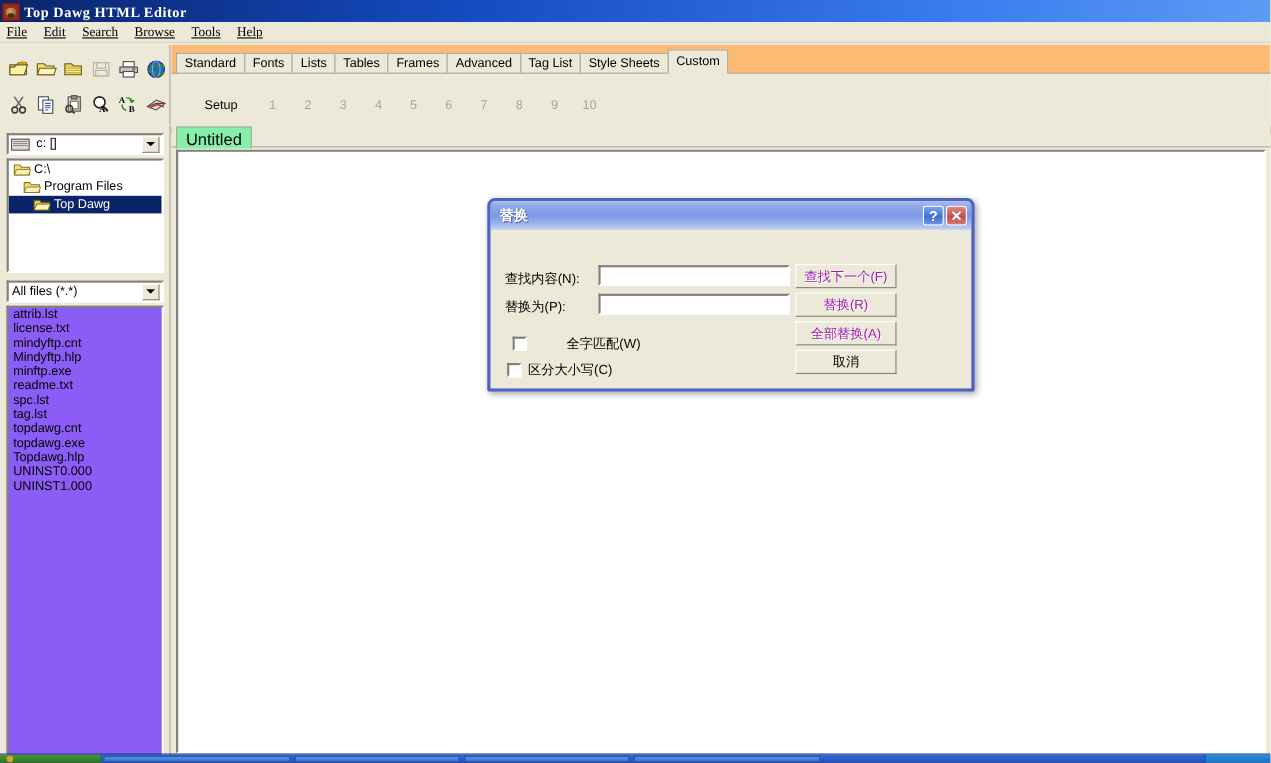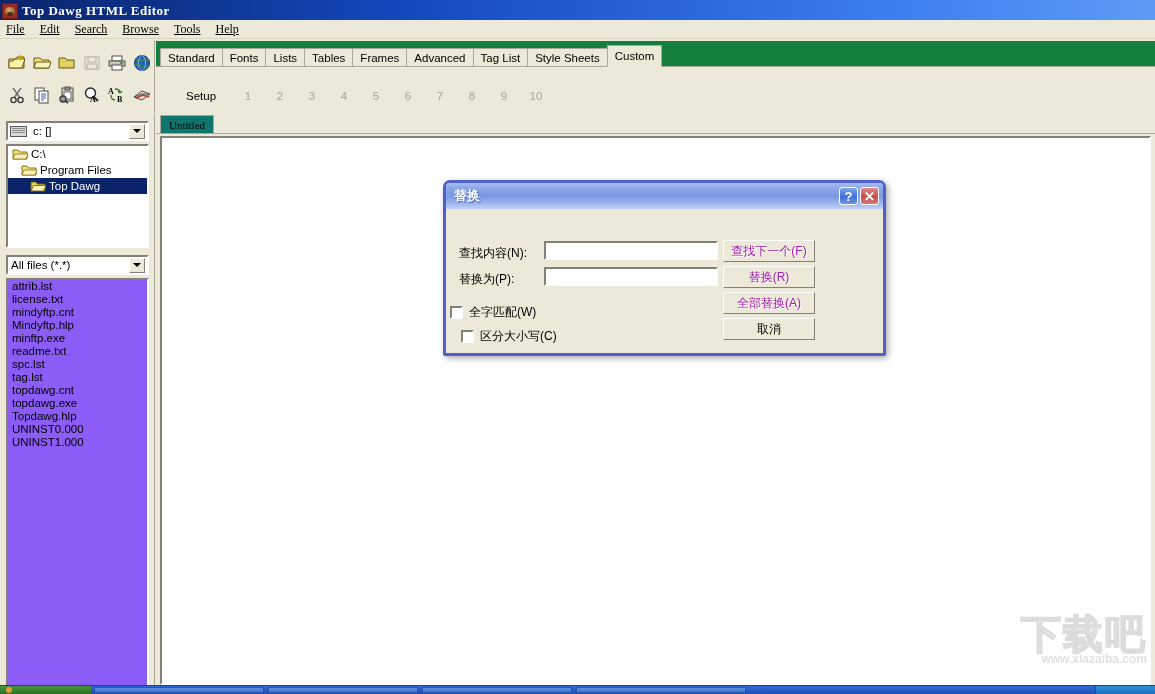--- a/index.html
+++ b/index.html
@@ -76,21 +76,21 @@
   .tb-btn {
     width: 25px; height: 24px;
     display: flex; align-items: center; justify-content: center;
     cursor: default;
   }
   .tb-btn svg { display: block; }
 
   
   .tabstrip {
     position: absolute; left: 156px; top: 41px; width: 999px; height: 26px;
-    background: #15803d;
+    background: #fdba74;
   }
   .tabs {
     position: absolute; left: 4px; bottom: 0;
     display: flex; align-items: flex-end;
   }
   .tab {
     font-family: "Liberation Sans", sans-serif;
     font-size: 11.5px; color: #000;
     padding: 3px 7px 3px 7px;
     background: #ECE9D8;
@@ -134,24 +134,24 @@
     cursor: default;
   }
 
   
   .doctabrow {
     position: absolute; left: 156px; top: 113px; width: 999px; height: 21px;
     background: #ECE9D8;
   }
   .doctab {
     position: absolute; left: 4px; top: 2px;
-    font-family: Liberation Serif, serif;
-    font-size: 11px; color: #000;
+    font-family: Liberation Sans, sans-serif;
+    font-size: 15px; color: #000;
     padding: 3px 8px 2px 8px;
-    background: #0f766e;
+    background: #86efac;
     border: 1px solid #aca899;
     border-bottom: none;
     cursor: default;
   }
   .doctab-underline {
     position: absolute; left: 0; bottom: 0; width: 999px; height: 1px;
     background: #aca899;
   }
 
   
@@ -611,40 +611,36 @@
       <span class="dlg-label" style="left:13px; top:36px;">查找内容(N):</span>
       <span class="dlg-input" style="left:98px; top:32px; width:174px;">
         <input type="text" value="" style="">
       </span>
 
       <span class="dlg-label" style="left:13px; top:62px;">替换为(P):</span>
       <span class="dlg-input" style="left:98px; top:58px; width:174px;">
         <input type="text" value="" style="">
       </span>
 
-      <span class="dlg-check" style="left:4px; top:95px;">
+      <span class="dlg-check" style="left:20px; top:95px;gap:30px;">
         <span class="checkbox"></span>
         <span>全字匹配(W)</span>
       </span>
       <span class="dlg-check" style="left:15px; top:119px;">
         <span class="checkbox"></span>
         <span>区分大小写(C)</span>
       </span>
 
       <span class="dlg-pbtn disabled" style="left:277px; top:31px;">查找下一个(F)</span>
       <span class="dlg-pbtn disabled" style="left:277px; top:57px;">替换(R)</span>
       <span class="dlg-pbtn disabled" style="left:277px; top:83px;">全部替换(A)</span>
       <span class="dlg-pbtn" style="left:277px; top:109px;">取消</span>
     </div>
   </div>
 
-  <div class="watermark">
-    <div class="wm-chars">下载吧</div>
-    <div class="wm-url">www.xiazaiba.com</div>
-  </div>
 
   <div class="taskbar">
     <div class="tb-start"></div>
     <div class="tb-task lg"></div>
     <div class="tb-task"></div>
     <div class="tb-task"></div>
     <div class="tb-task lg"></div>
     <div class="tb-spacer"></div>
     <div class="tb-tray"></div>
   </div>

